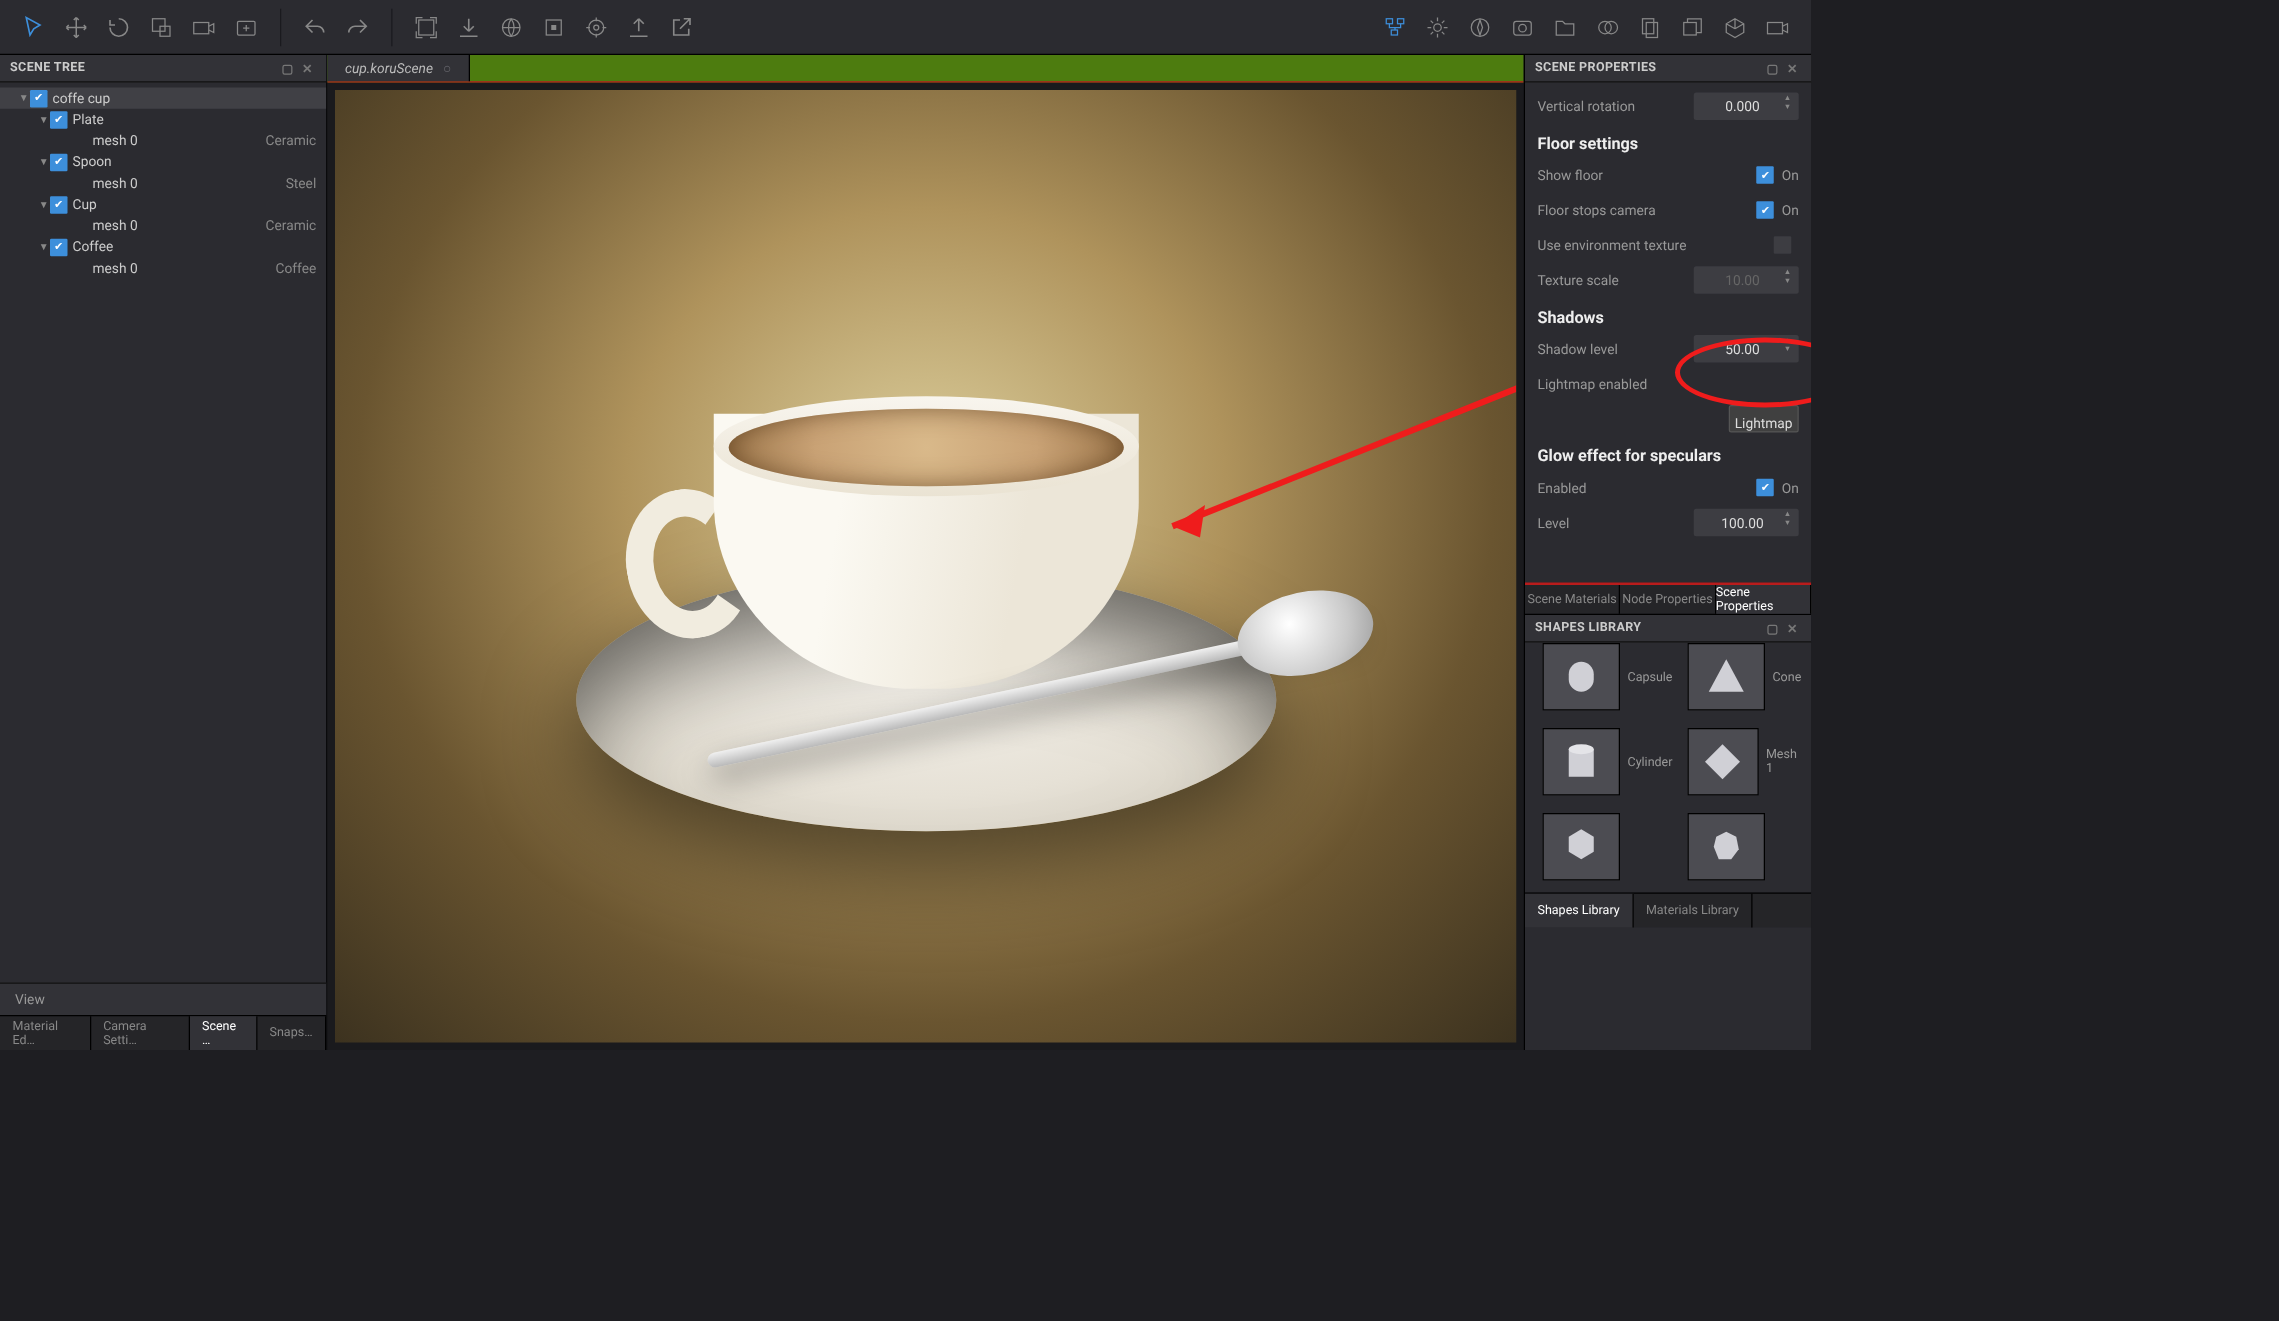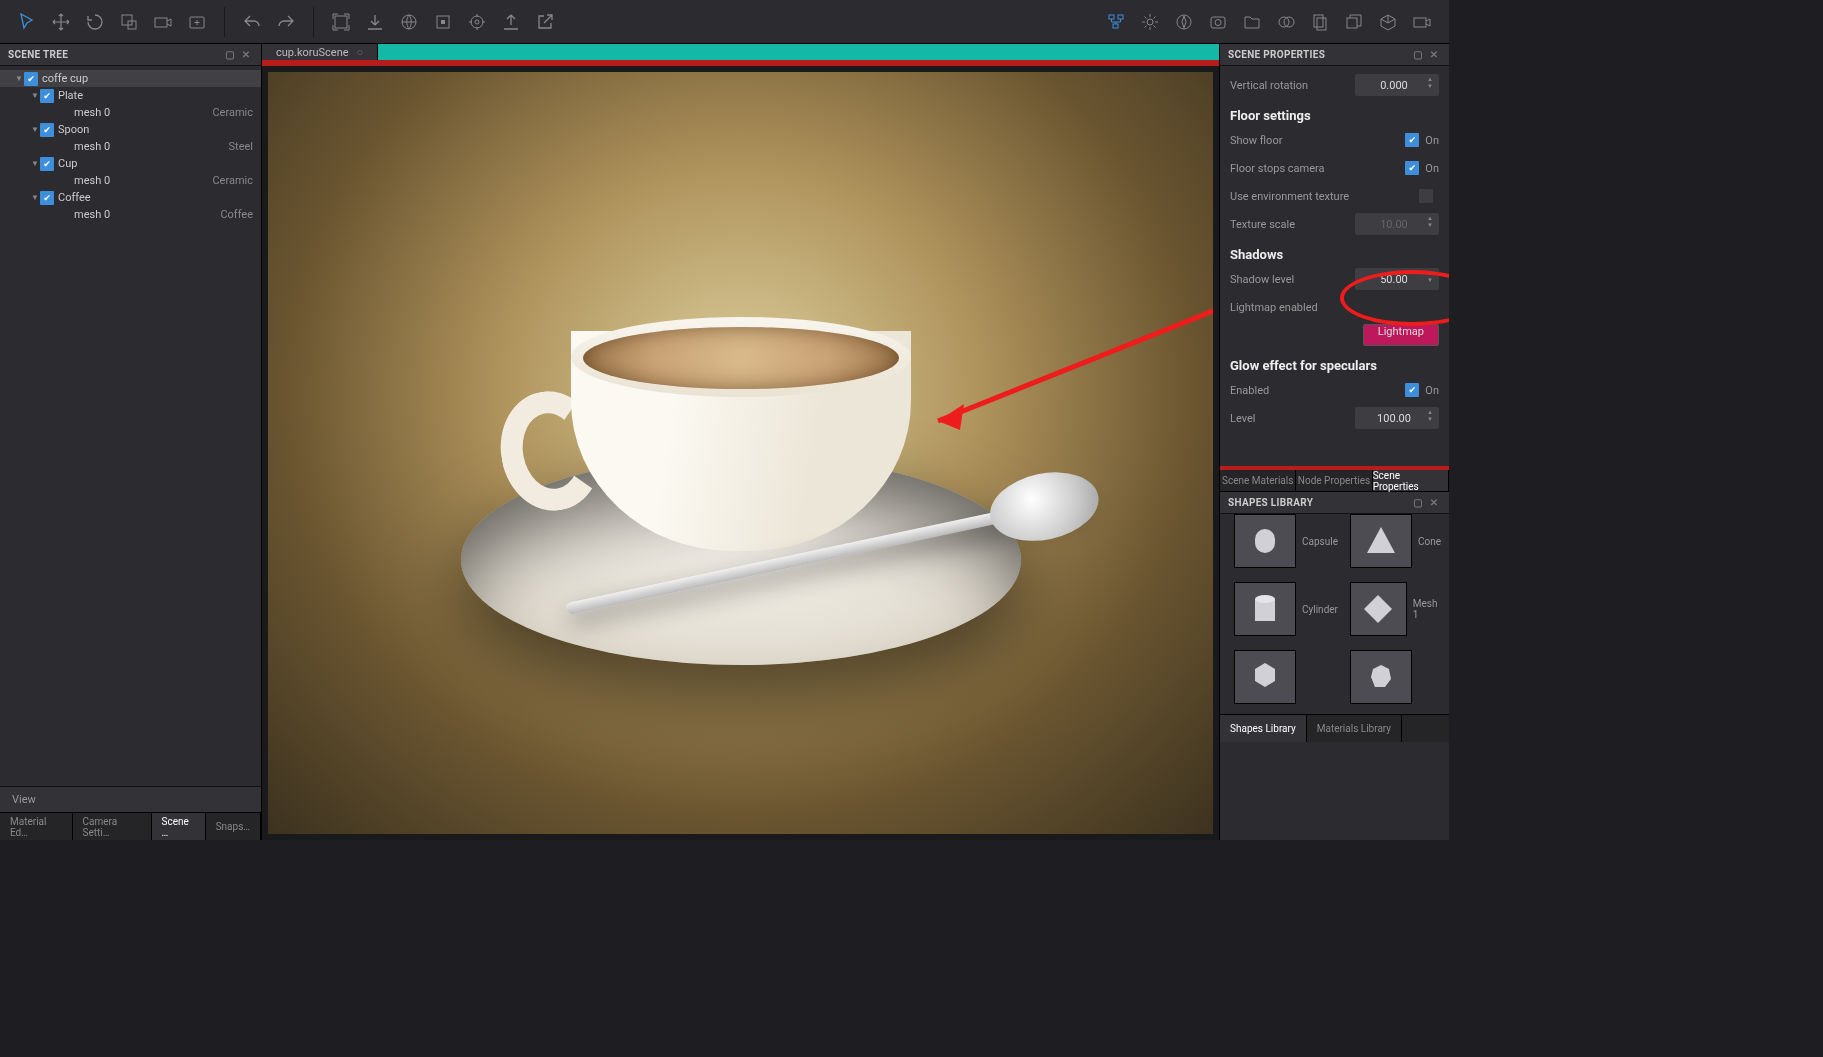--- a/index.html
+++ b/index.html
@@ -26,21 +26,21 @@
 .tw-check { width:14px; height:14px; background:#3d8fdb; display:flex; align-items:center; justify-content:center; color:#fff; font-size:9px; margin-right:4px; border-radius:1px; }
 .tw-label { color:#ccc; }
 .tw-meta { margin-left:auto; color:#888; }
 
 .tree-footer { height:26px; background:#323237; border-top:1px solid #111; display:flex; align-items:center; padding:0 12px; color:#999; }
 .tabs-bottom { height:28px; background:#252528; border-top:1px solid #000; display:flex; }
 .tabs-bottom .tab { padding:0 10px; display:flex; align-items:center; font-size:10px; border-right:1px solid #000; color:#888; cursor:pointer; }
 .tabs-bottom .tab.active { background:#323237; color:#fff; }
 
 .center-col { flex:1; display:flex; flex-direction:column; background:#1a1a1d; }
-.doc-tabs { height:22px; display:flex; background:#14b8a6; border-bottom:6px solid #b91c1c; }
+.doc-tabs { height:22px; display:flex; background:#4d7c0f; border-bottom:1px solid #b91c1c;font-style:italic; }
 .doc-tab { display:flex; align-items:center; padding:0 14px; font-size:11px; background:#323237; border-right:1px solid #000; color:#bbb; gap:8px; }
 .doc-tab .x { color:#6a6a70; }
 .viewport { flex:1; position:relative; background:radial-gradient(ellipse at 50% 42%, #ddd09e 0%, #af935c 36%, #6a5530 68%, #3c321f 100%); margin:6px; overflow:hidden; }
 
 
 .plate { position:absolute; left:50%; top:53%; width:560px; height:210px; transform:translate(-50%,-10%); background:radial-gradient(ellipse at 50% 40%, #f4f1ea 0%, #e6e1d6 55%, #cfc9bb 100%); border-radius:50%; box-shadow:0 60px 80px -20px rgba(0,0,0,.55) inset, 0 30px 70px rgba(0,0,0,.5); }
 .cup { position:absolute; left:50%; top:34%; transform:translate(-50%,0); width:340px; height:220px; }
 .cup-body { position:absolute; inset:0; background:linear-gradient(100deg,#fbf9f2 30%, #ece6d8 70%); border-radius:0 0 160px 160px / 0 0 150px 150px; }
 .cup-top { position:absolute; top:-14px; left:0; width:100%; height:80px; border-radius:50%; background:linear-gradient(#f8f5ee,#eae3d3); }
 .coffee { position:absolute; top:-4px; left:12px; right:12px; height:62px; border-radius:50%; background:radial-gradient(circle at 50% 50%, #d9b98a 0%, #c9a275 55%, #a07a4e 100%); box-shadow:inset 0 0 20px rgba(80,50,20,.6); }
@@ -57,23 +57,23 @@
 .props { padding:8px 10px; overflow:hidden; display:flex; flex-direction:column; gap:6px; }
 .prop-row { display:flex; align-items:center; height:22px; }
 .prop-lbl { flex:1; color:#999; font-size:11px; }
 .prop-section { font-weight:bold; color:#eee; font-size:13px; margin-top:6px; }
 .num-input { width:84px; height:22px; background:#3d3d42; border:none; color:#ddd; display:flex; align-items:center; padding:0 14px 0 8px; position:relative; border-radius:2px; font-size:11px;justify-content:center; }
 .num-input.disabled { color:#666; }
 .num-input .spin { position:absolute; right:2px; top:1px; bottom:1px; width:10px; display:flex; flex-direction:column; justify-content:space-between; font-size:6px; color:#888; }
 .chk { width:14px; height:14px; background:#3d8fdb; color:#fff; display:flex; align-items:center; justify-content:center; font-size:9px; border-radius:1px; margin-right:6px; }
 .chk.empty { background:#3d3d42; }
 .chk-txt { color:#999; }
-.btn { height:22px; padding:0 14px; background:#be185d; border:1px solid #555; color:#ddd; display:inline-flex; align-items:flex-start; border-radius:2px; font-size:11px; cursor:pointer; }
-
-.sub-tabs { height:26px; display:flex; background:#252528; border-top:4px solid #b91c1c; border-bottom:1px solid #000; }
+.btn { height:22px; padding:0 4px; background:#404040; border:1px solid #555; color:#ddd; display:inline-flex; align-items:flex-end; border-radius:2px; font-size:11px; cursor:pointer; }
+
+.sub-tabs { height:26px; display:flex; background:#252528; border-top:2px solid #b91c1c; border-bottom:1px solid #000; }
 .sub-tabs .tab { flex:1; display:flex; align-items:center; justify-content:center; font-size:10px; color:#888; border-right:1px solid #000; cursor:pointer; }
 .sub-tabs .tab.active { background:#323237; color:#fff; }
 
 .shapes-panel { flex:1; display:flex; flex-direction:column; overflow:hidden; }
 .shapes-title { text-align:center; color:#eee; font-size:12px; padding:8px; font-weight:500; }
 .shapes-grid { display:grid; grid-template-columns:repeat(3,1fr); gap:14px 12px; padding:0 14px 10px; overflow:auto; }
 .shape-item { display:flex; flex-direction:row; align-items:center; gap:6px; cursor:pointer; }
 .shape-thumb { width:62px; height:54px; background:#4c4c52; border:1px solid #000; border-radius:0; display:flex; align-items:center; justify-content:center; }
 .shape-thumb svg { width:40px; height:40px; }
 .shape-name { font-size:10px; color:#999; }

